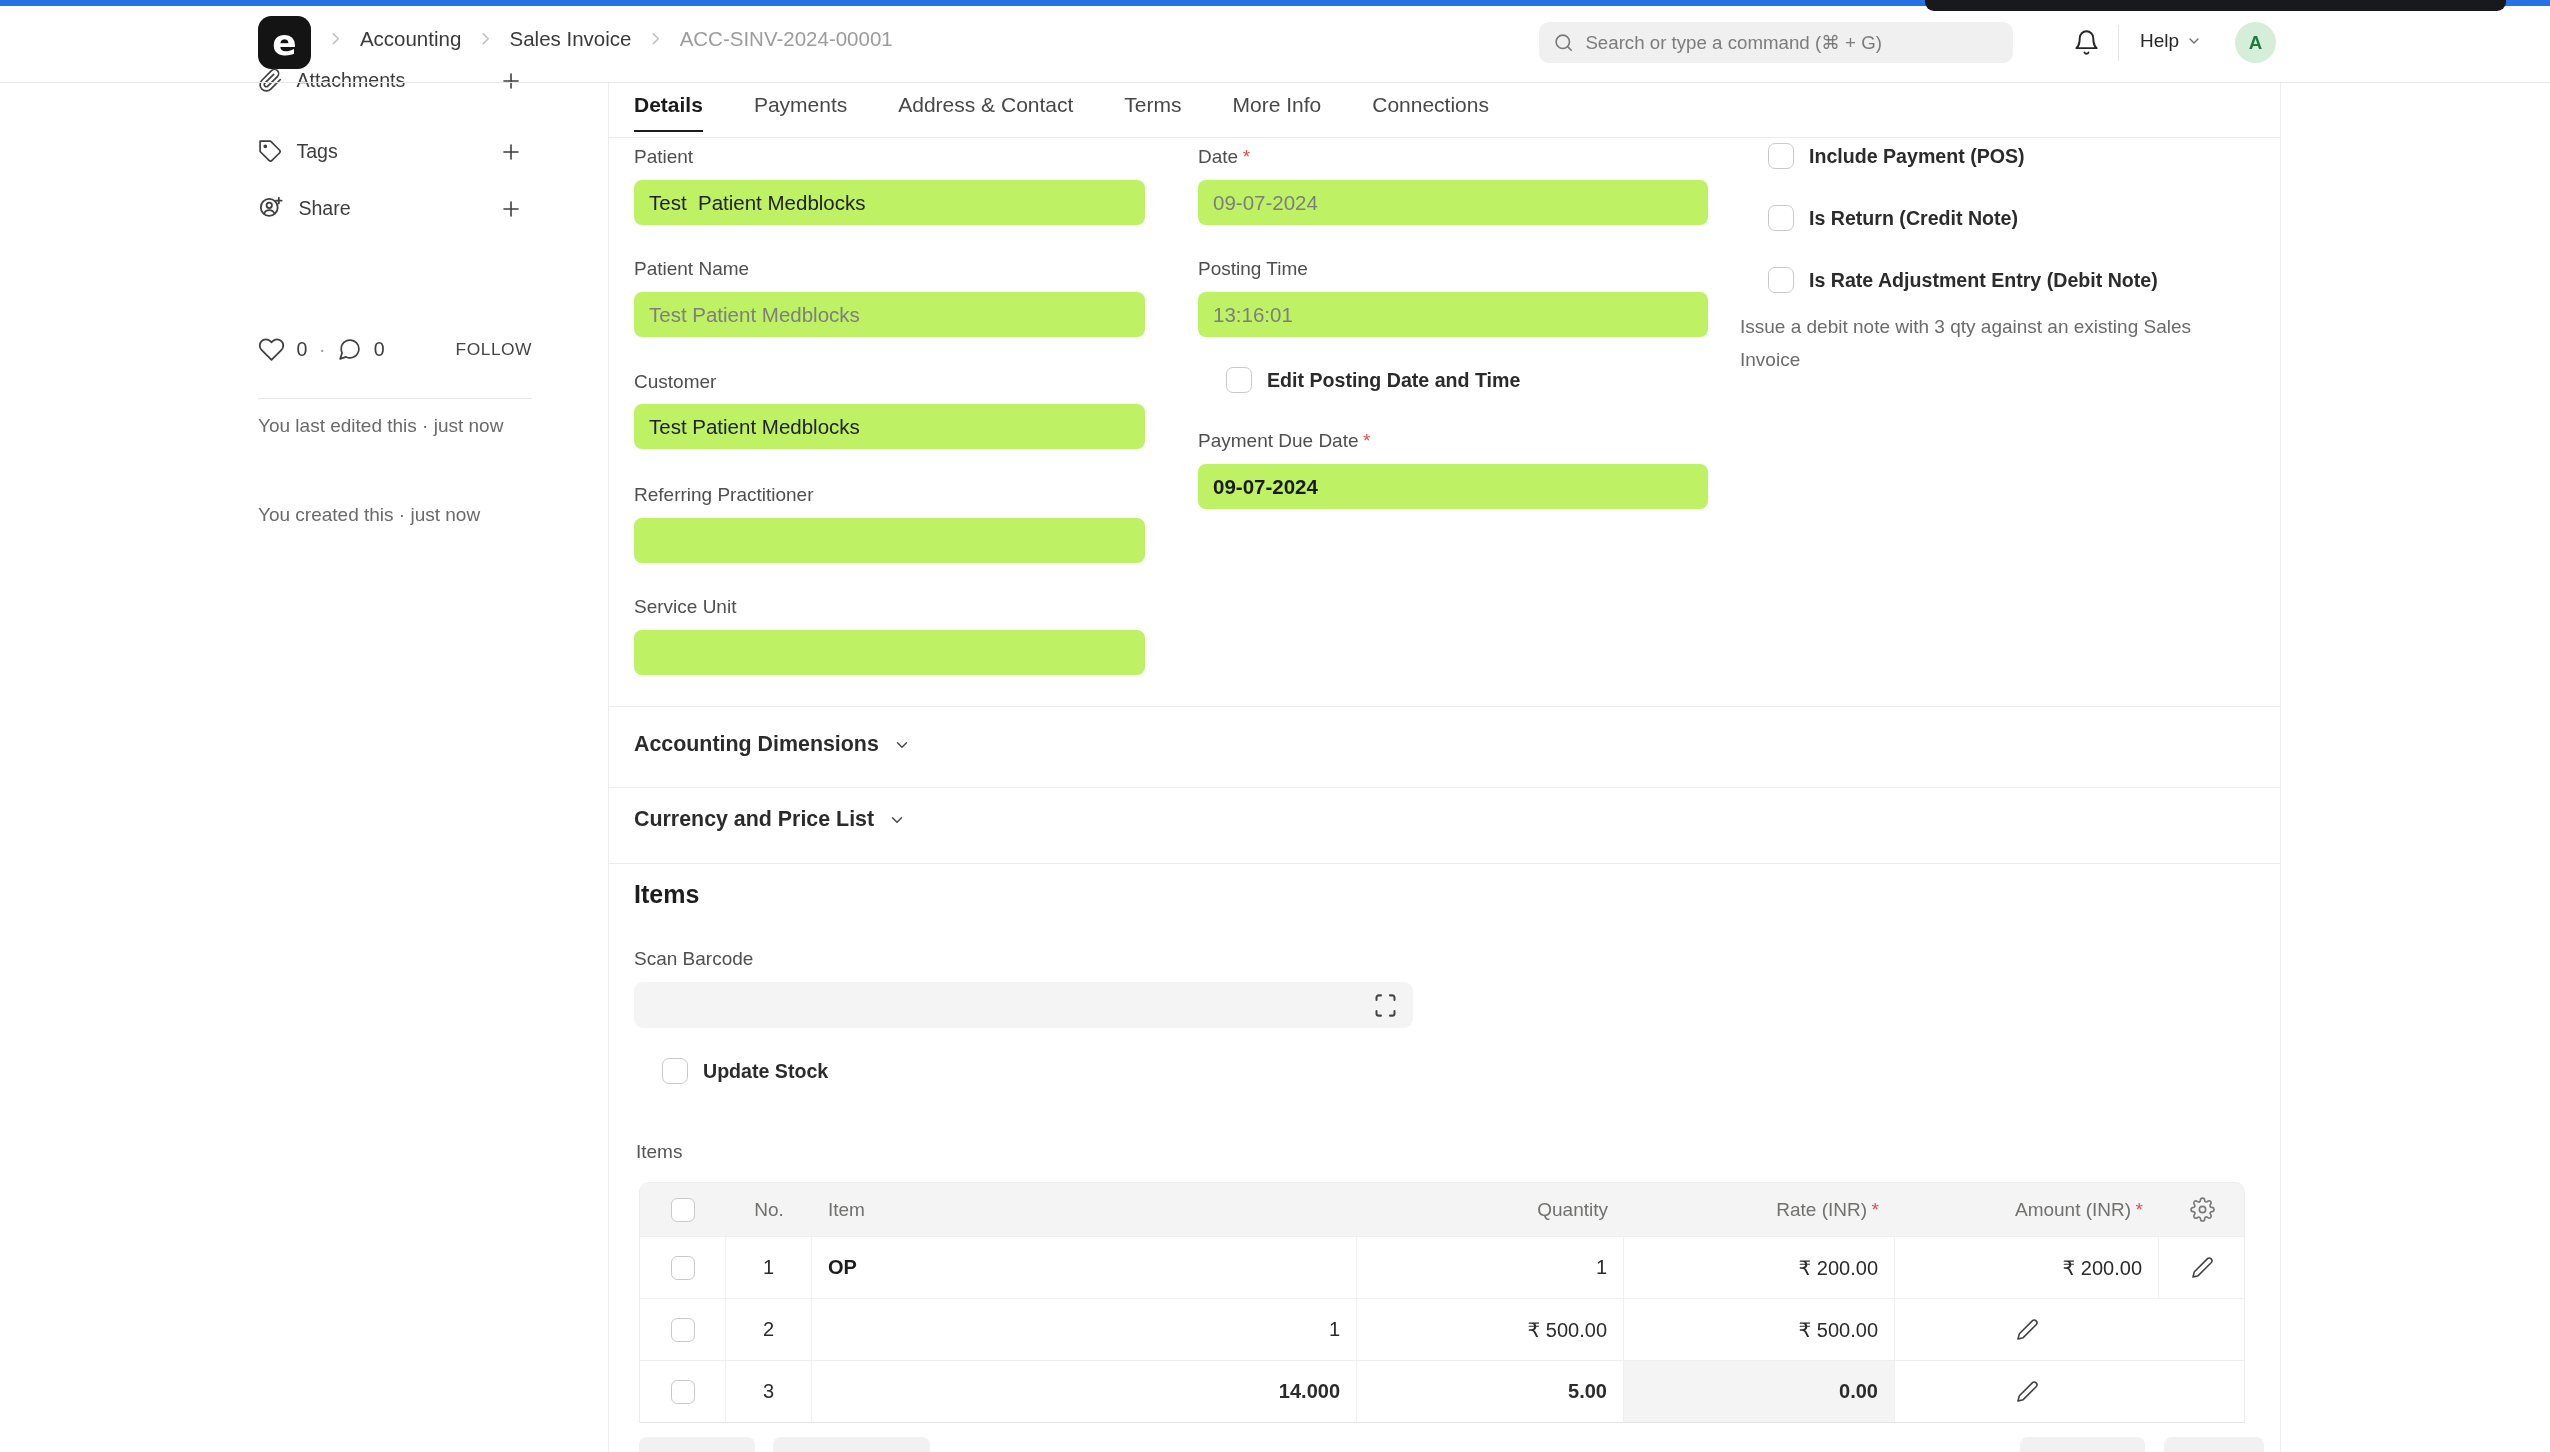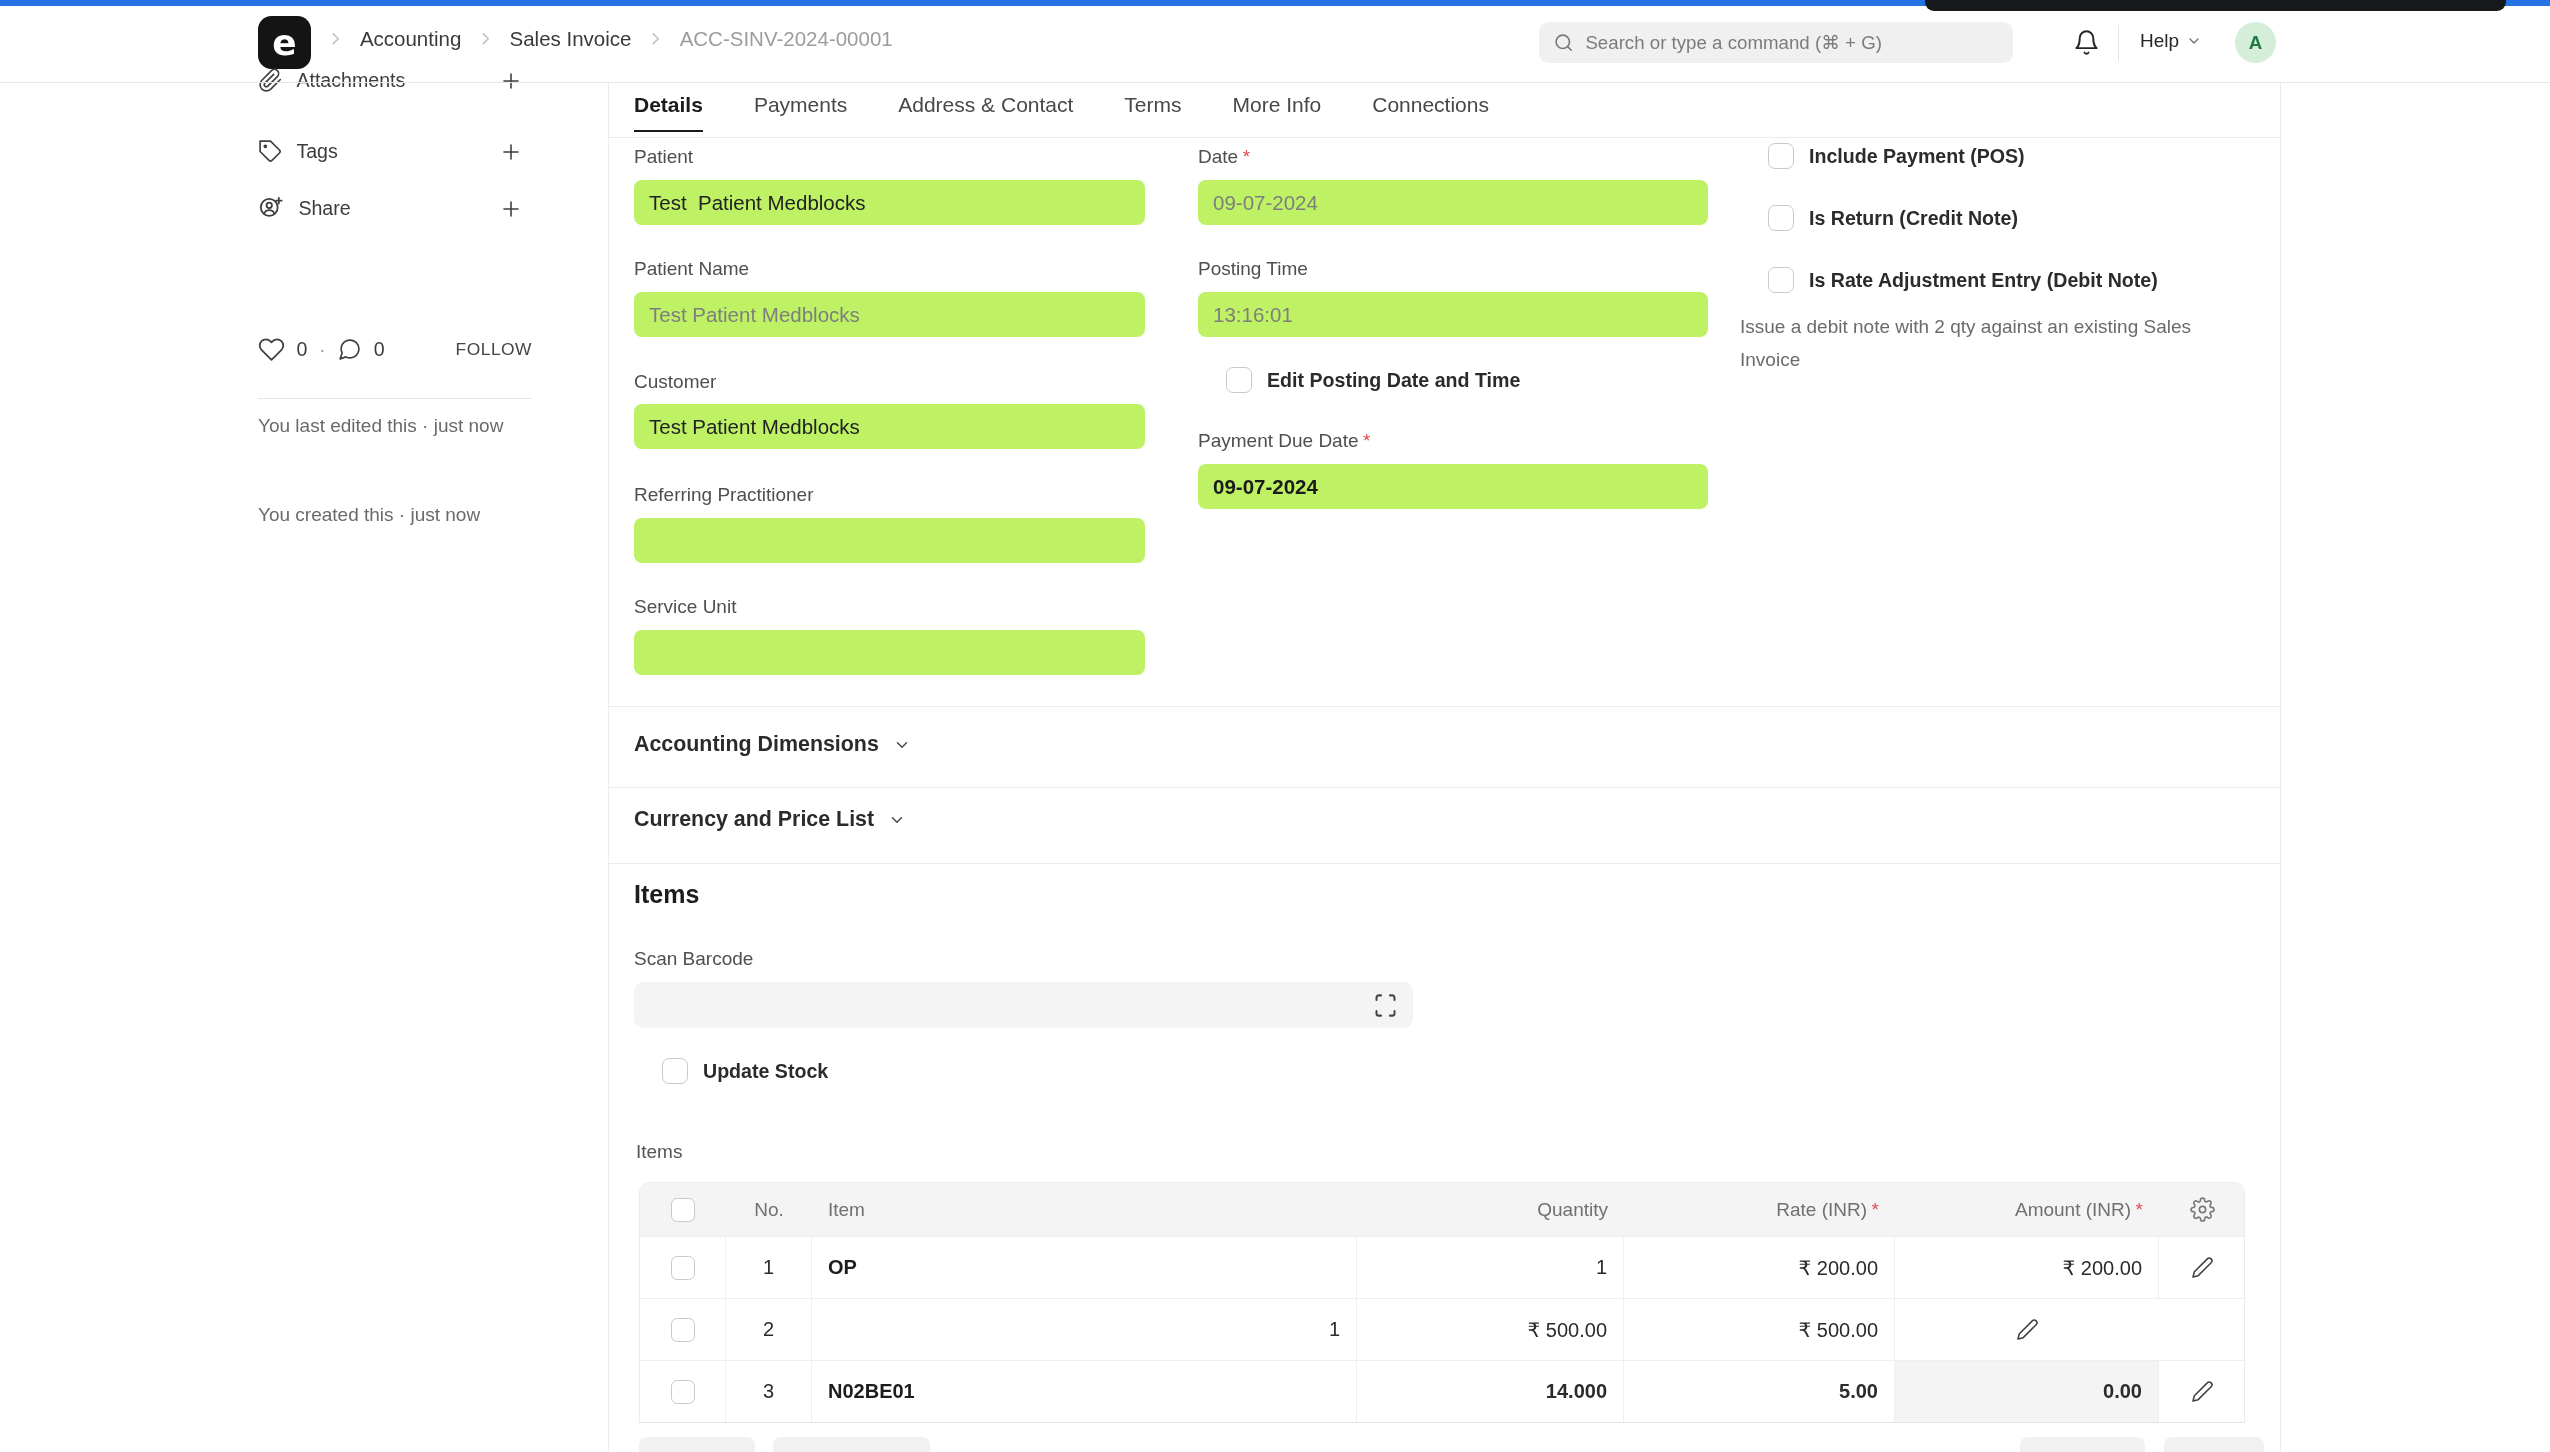--- a/index.html
+++ b/index.html
@@ -243,21 +243,21 @@
     <span>Include Payment (POS)</span>
   </div>
   <div class="cbrow" style="left:1740px; top:205px;">
     <span class="cb"></span>
     <span>Is Return (Credit Note)</span>
   </div>
   <div class="cbrow" style="left:1740px; top:267px;">
     <span class="cb"></span>
     <span>Is Rate Adjustment Entry (Debit Note)</span>
   </div>
-  <div class="helper">Issue a debit note with 2 qty against an existing Sales Invoice</div>
+  <div class="helper">Issue a debit note with 3 qty against an existing Sales Invoice</div>
 
   <div class="secline" style="top:706px;"></div>
   <div class="sechead" style="top:732px;">
     <span>Accounting Dimensions</span>
     <svg width="18" height="18" viewBox="0 0 24 24" fill="none" stroke="currentColor" stroke-width="2" stroke-linecap="round" stroke-linejoin="round">
         <path d="M6 9l6 6 6-6"></path>
       </svg>
   </div>
   <div class="secline" style="top:787px;"></div>
   <div class="sechead" style="top:807px;">
@@ -342,21 +342,20 @@
             </svg>
           </span>
         </div>
     </div>
 
     <div class="grow-row gbody">
       <div class="gcell c-center">
           <span class="cb-s"></span>
         </div>
       <div class="gcell c-center">3</div>
-      <div class="gcell c-left itemname">N02BE01</div>
       <div class="gcell c-right boldnum">14.000</div>
       <div class="gcell c-right boldnum">5.00</div>
       <div class="gcell c-right boldnum hl">0.00</div>
       <div class="gcell c-center">
           <span class="icon-btn">
             <svg width="23" height="23" viewBox="0 0 24 24" fill="none" stroke="currentColor" stroke-width="1.6" stroke-linecap="round" stroke-linejoin="round">
               <path d="M17 3a2.828 2.828 0 1 1 4 4L7.5 20.5 2 22l1.5-5.5L17 3z"></path>
             </svg>
           </span>
         </div>

